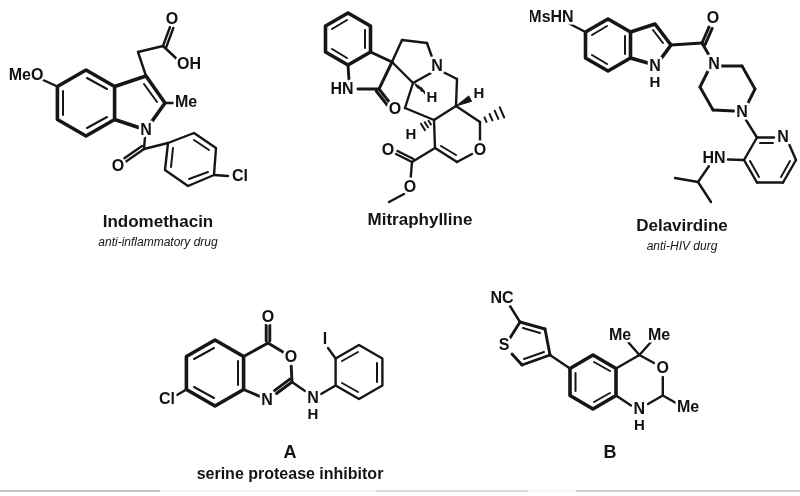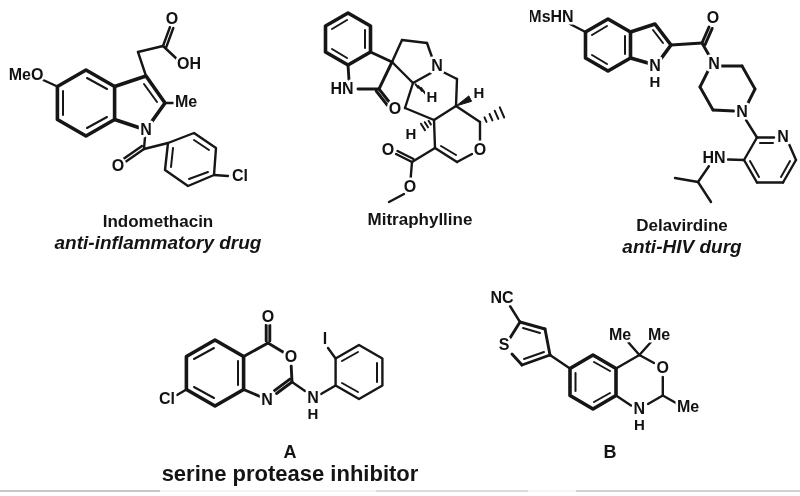--- a/index.html
+++ b/index.html
@@ -11,23 +11,23 @@
   svg.mol .med path,  svg.mol .med line{stroke-width:2.9;}
   svg.mol .bond path, svg.mol .bond line{stroke-width:2.4;}
   svg.mol .inner path, svg.mol .inner line{stroke-width:2.0;}
   svg.mol .hash line{stroke-width:2.0;}
   svg.mol polygon{fill:#161616;stroke:#161616;stroke-width:1;}
   svg.mol text{font-family:"Liberation Sans",sans-serif;font-weight:700;font-size:16px;fill:#121212;
                text-anchor:middle;dominant-baseline:middle;paint-order:stroke;stroke:#ffffff;stroke-width:5px;stroke-linejoin:round;}
   svg.mol text.sm{font-size:15px;}
   .cap{position:absolute;width:300px;text-align:center;color:#141414;}
   .cap .name{font-weight:700;font-size:17px;line-height:21px;}
-  .cap .desc{font-weight:700;font-style:italic;font-size:19px;line-height:21px;}
+  .cap .desc{font-weight:400;font-style:italic;font-size:12px;line-height:21px;}
   .cap .letter{font-weight:700;font-size:18px;line-height:22px;}
-  .cap .desc2{font-weight:700;font-size:22px;line-height:21px;}
+  .cap .desc2{font-weight:700;font-size:16px;line-height:21px;}
   .scan-line{position:absolute;left:0;top:490px;width:800px;height:2px;opacity:.55;
      background:linear-gradient(to right,#9a9a9a 0 20%,#e8e8e8 20% 47%,#bdbdbd 47% 66%,#ededed 66% 72%,#ababab 72% 100%);}
 </style>
 </head>
 <body>
 
 <div id="canvas">
 
   <svg class="mol" style="left:8px;top:5px" width="267" height="205" viewBox="0 0 267 205">
     <g class="bold">

